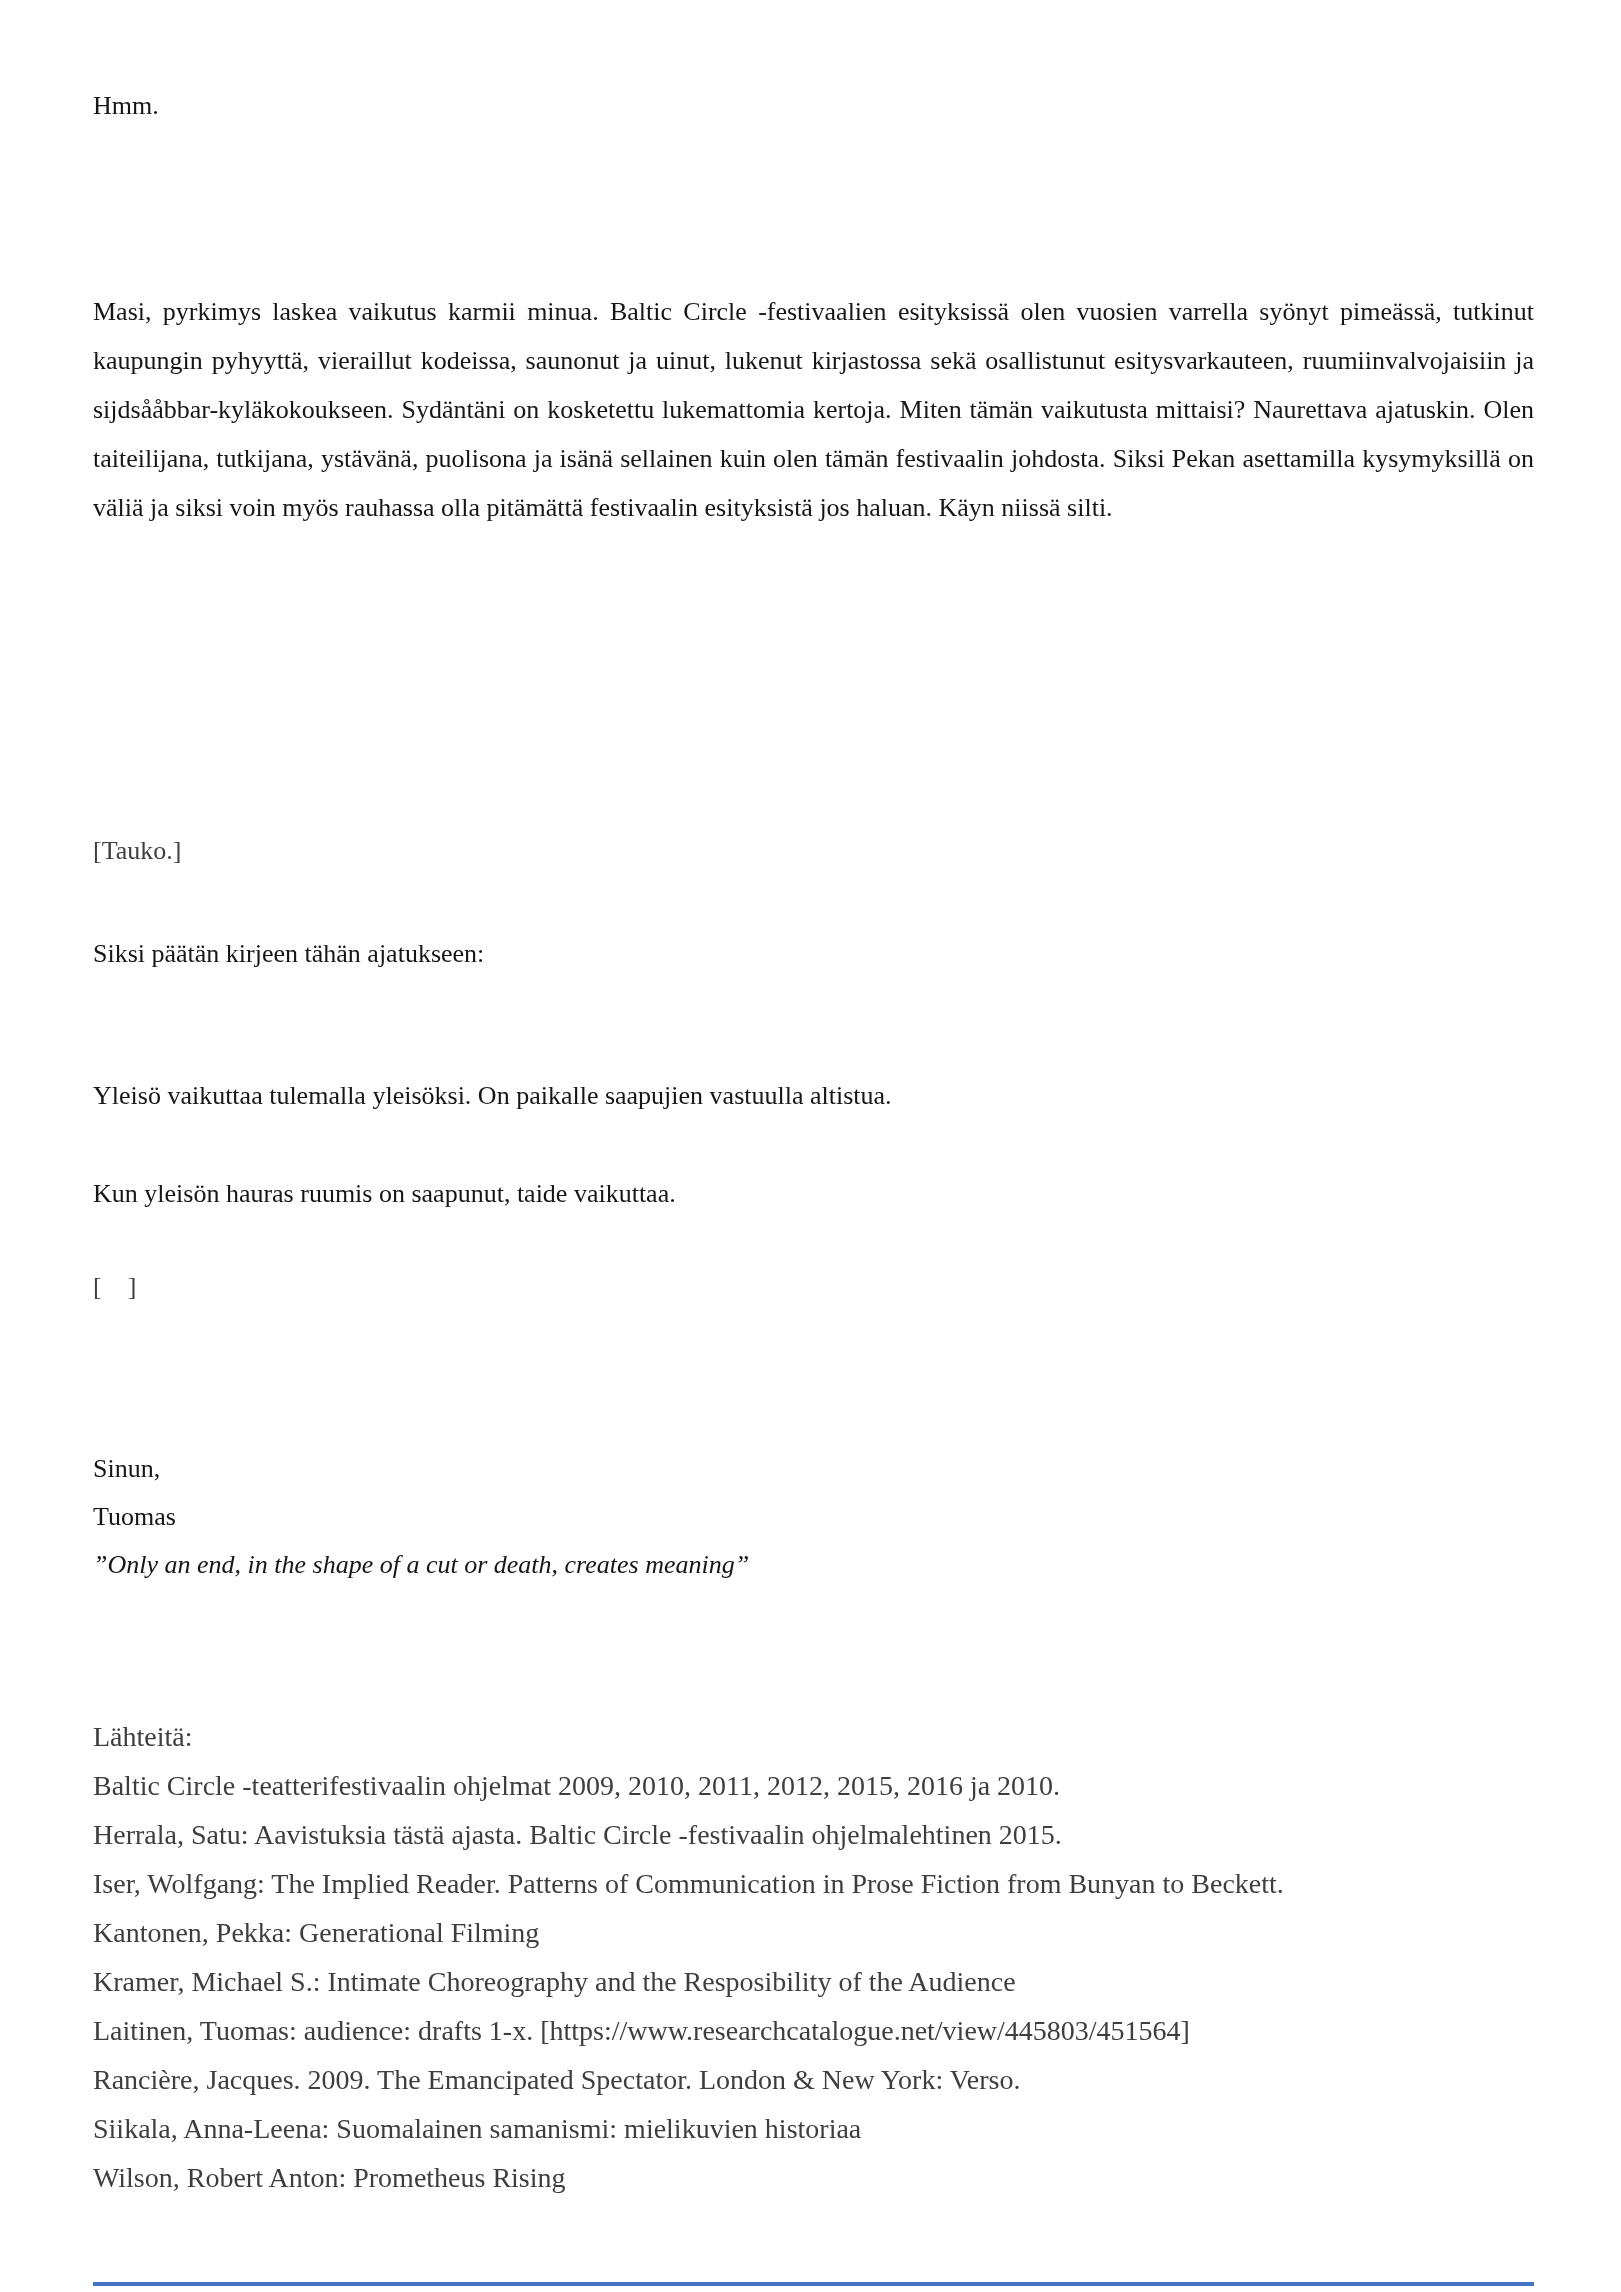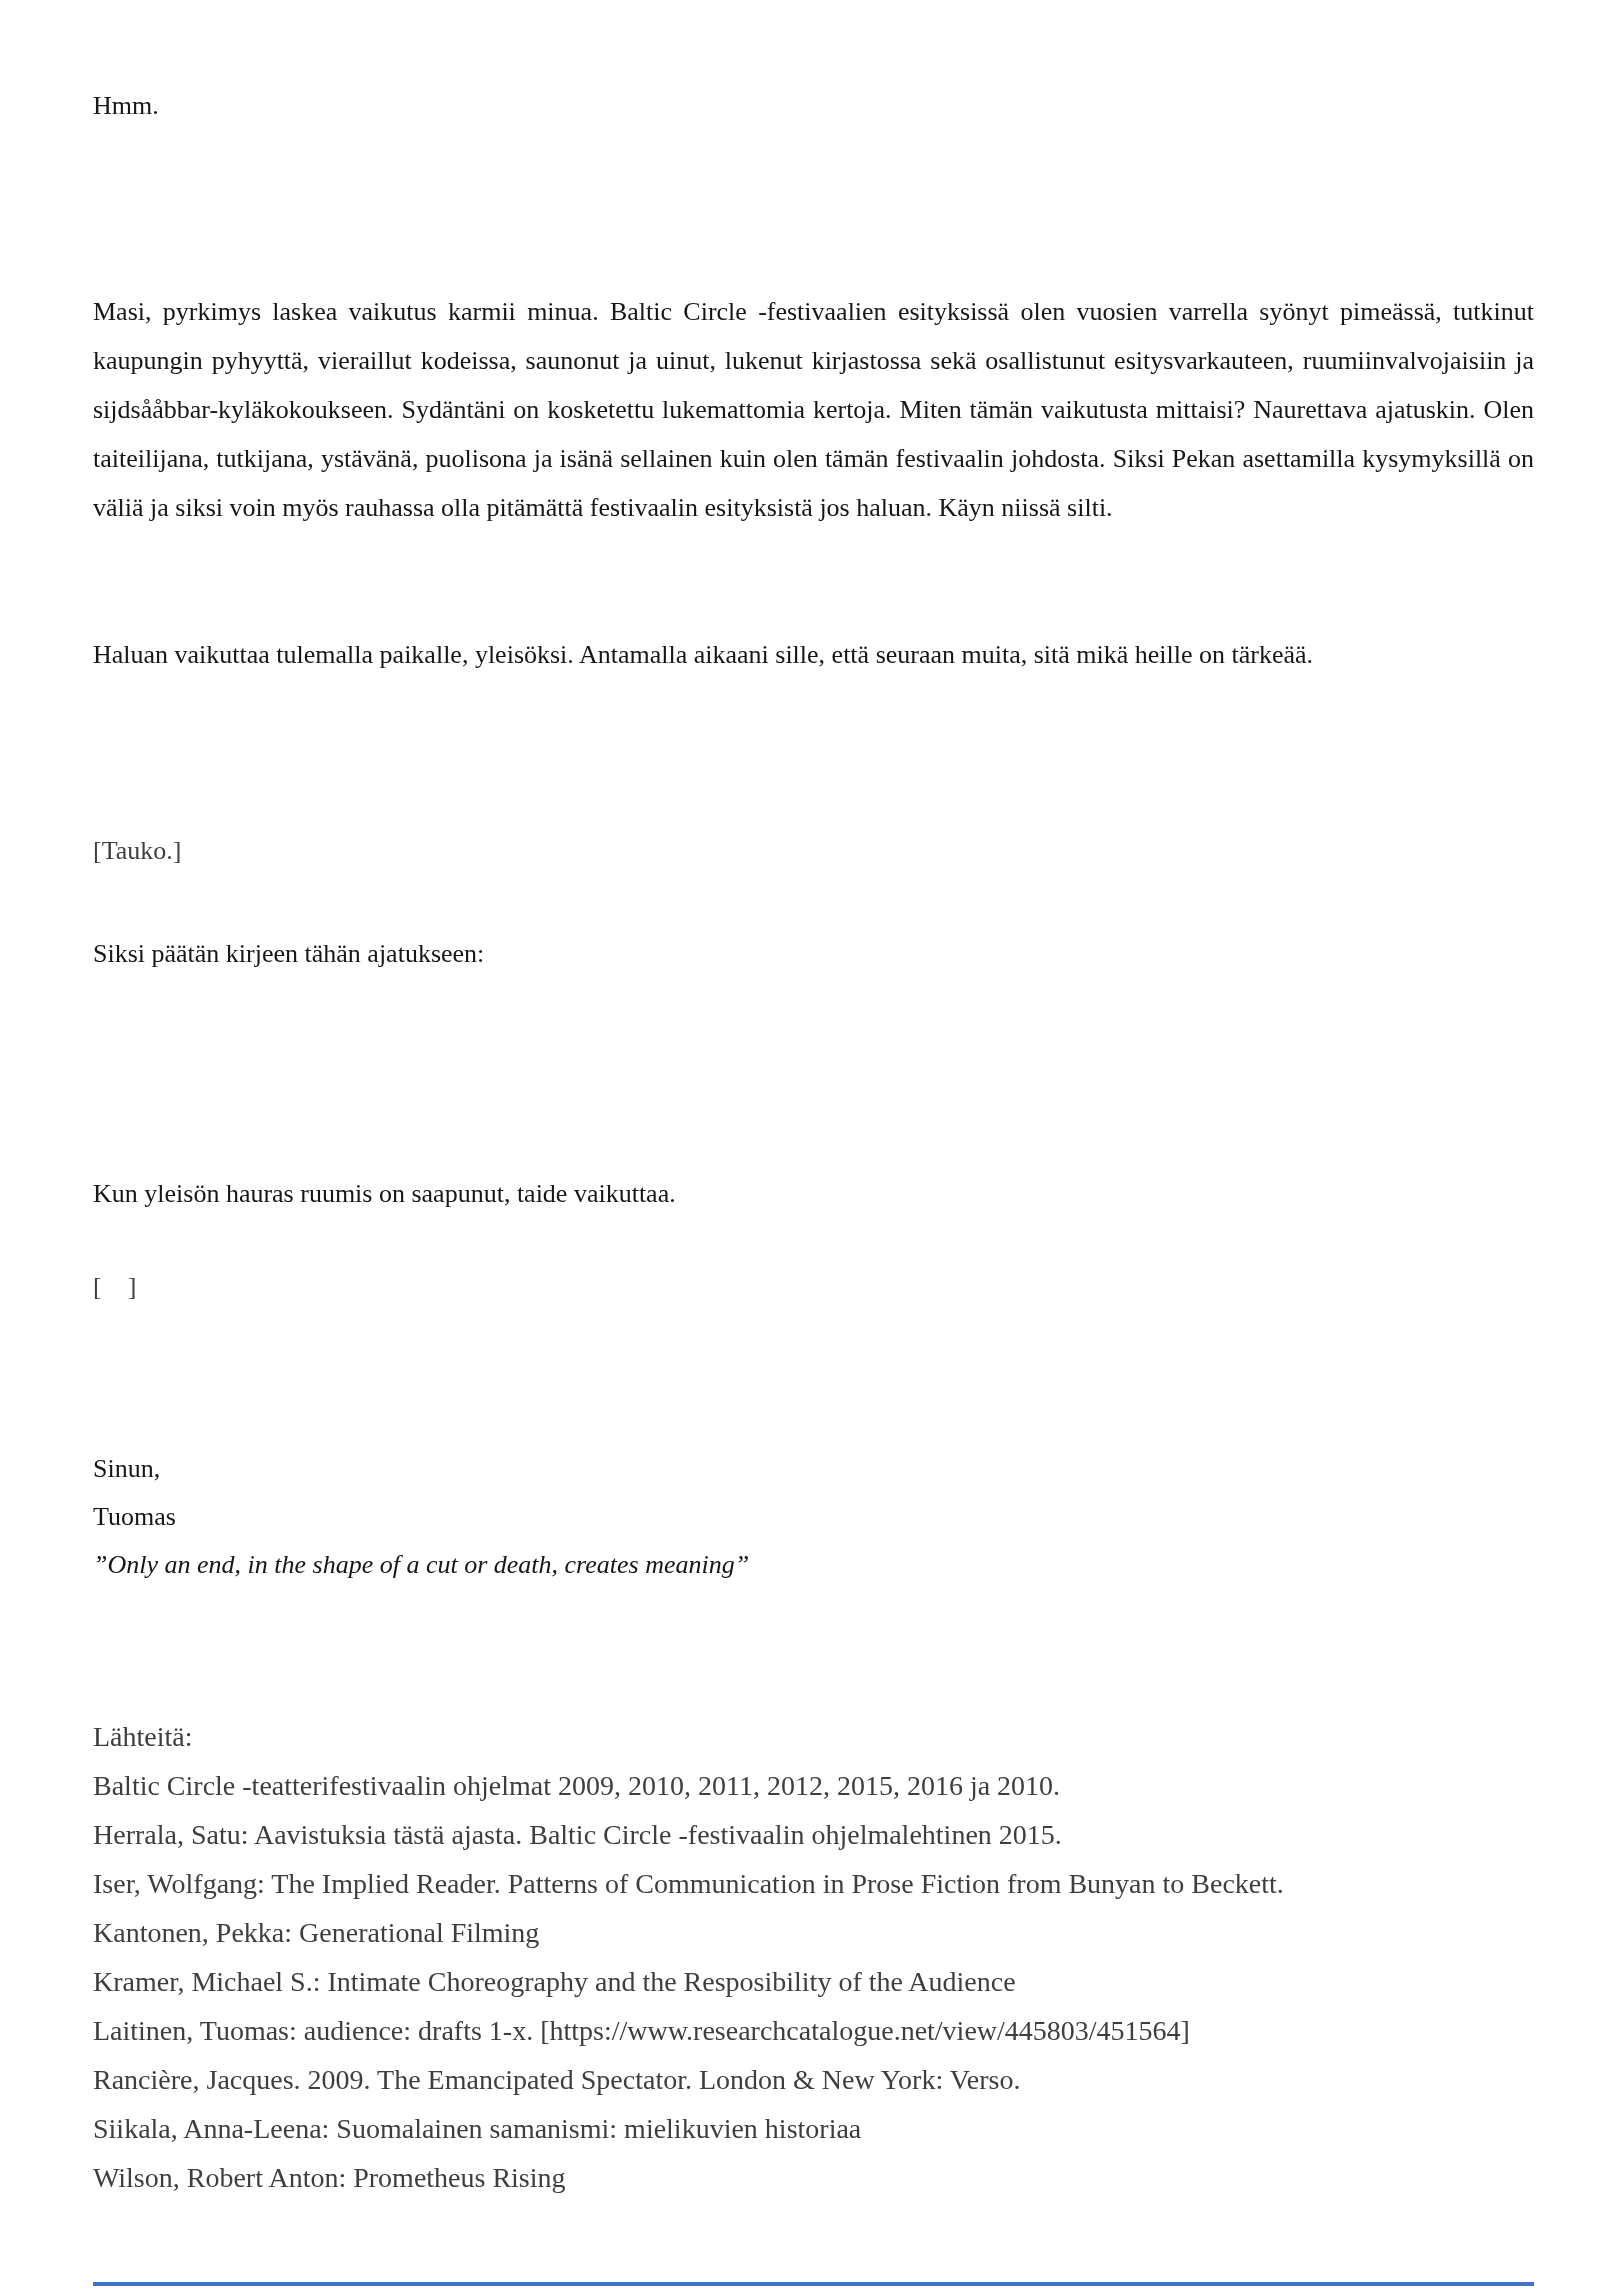--- a/index.html
+++ b/index.html
@@ -51,26 +51,26 @@
 </head>
 <body>
 
 <div class="page">
 
   <div class="block" style="top:81px">Hmm.</div>
 
 
   <div class="block justify" style="top:287px">Masi, pyrkimys laskea vaikutus karmii minua. Baltic Circle -festivaalien esityksissä olen vuosien varrella syönyt pimeässä, tutkinut kaupungin pyhyyttä, vieraillut kodeissa, saunonut ja uinut, lukenut kirjastossa sekä osallistunut esitysvarkauteen, ruumiinvalvojaisiin ja sijdsååbbar-kyläkokoukseen. Sydäntäni on kosketettu lukemattomia kertoja. Miten tämän vaikutusta mittaisi? Naurettava ajatuskin. Olen taiteilijana, tutkijana, ystävänä, puolisona ja isänä sellainen kuin olen tämän festivaalin johdosta. Siksi Pekan asettamilla kysymyksillä on väliä ja siksi voin myös rauhassa olla pitämättä festivaalin esityksistä jos haluan. Käyn niissä silti.</div>
 
-  <div class="block" style="top:630px">Haluan vaikuttaa tulemalla paikalle, yleisöksi. Antamalla aikaani sille, että seuraan muita, sitä mikä heille on tärkeää.</div>
 
   <div class="block red" style="top:826px">[Tauko.]</div>
 
   <div class="block" style="top:929px">Siksi päätän kirjeen tähän ajatukseen:</div>
 
+  <div class="block" style="top:1071px">Yleisö vaikuttaa tulemalla yleisöksi. On paikalle saapujien vastuulla altistua.</div>
 
   <div class="block" style="top:1169px">Kun yleisön hauras ruumis on saapunut, taide vaikuttaa.</div>
 
   <div class="block red pre" style="top:1262px">[&nbsp;&nbsp;&nbsp;&nbsp;]</div>
 
   <div class="block sig-block" style="top:1445px">
     <div>Sinun,</div>
     <div>Tuomas</div>
     <div class="italic">”Only an end, in the shape of a cut or death, creates meaning”</div>
   </div>

